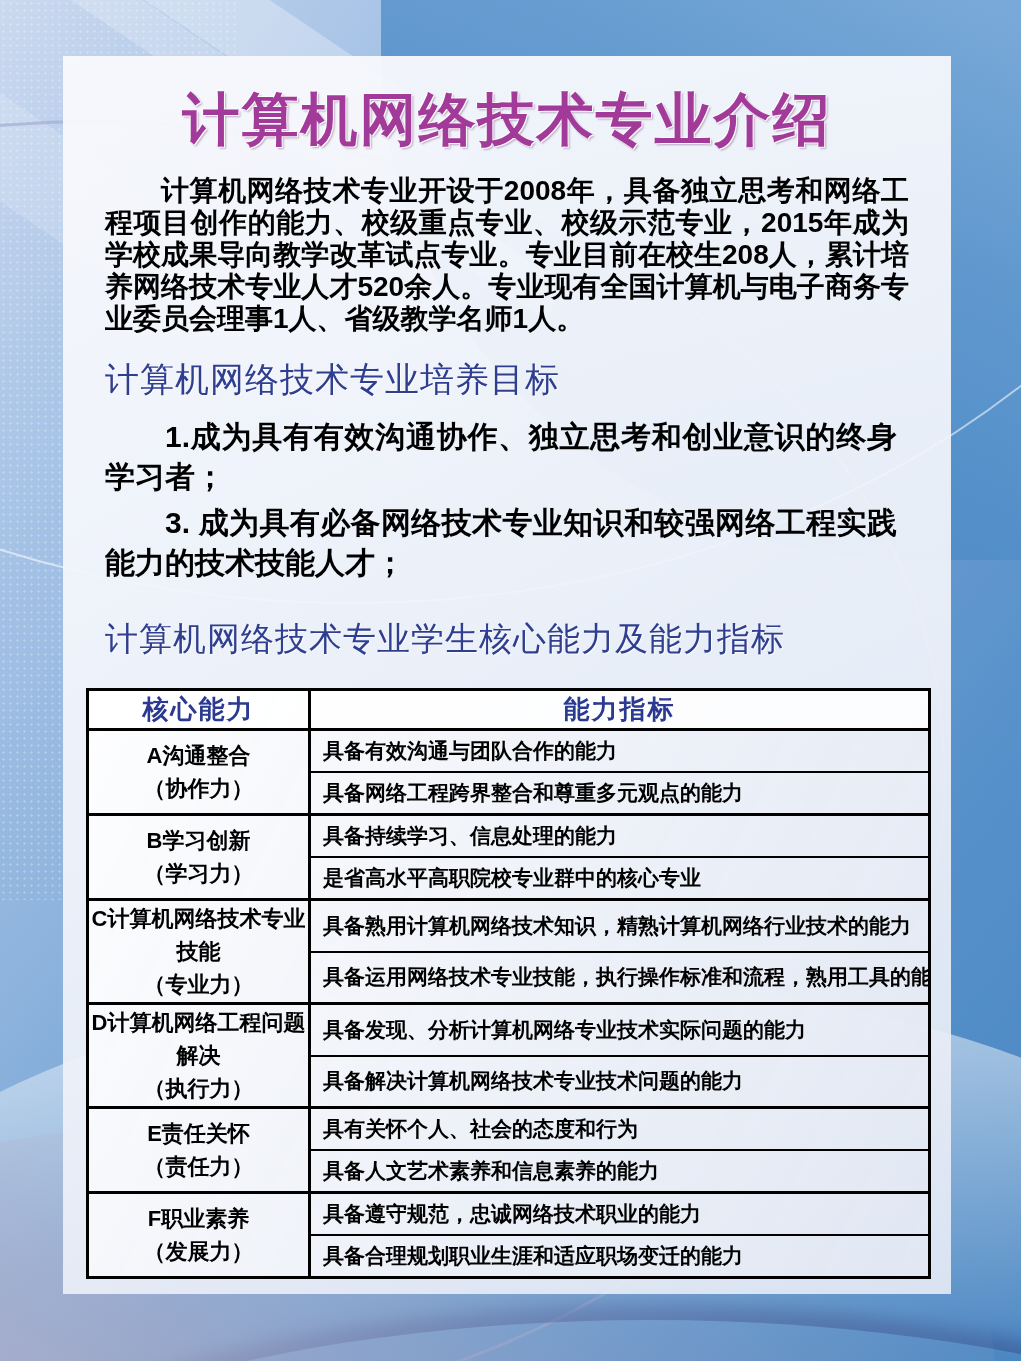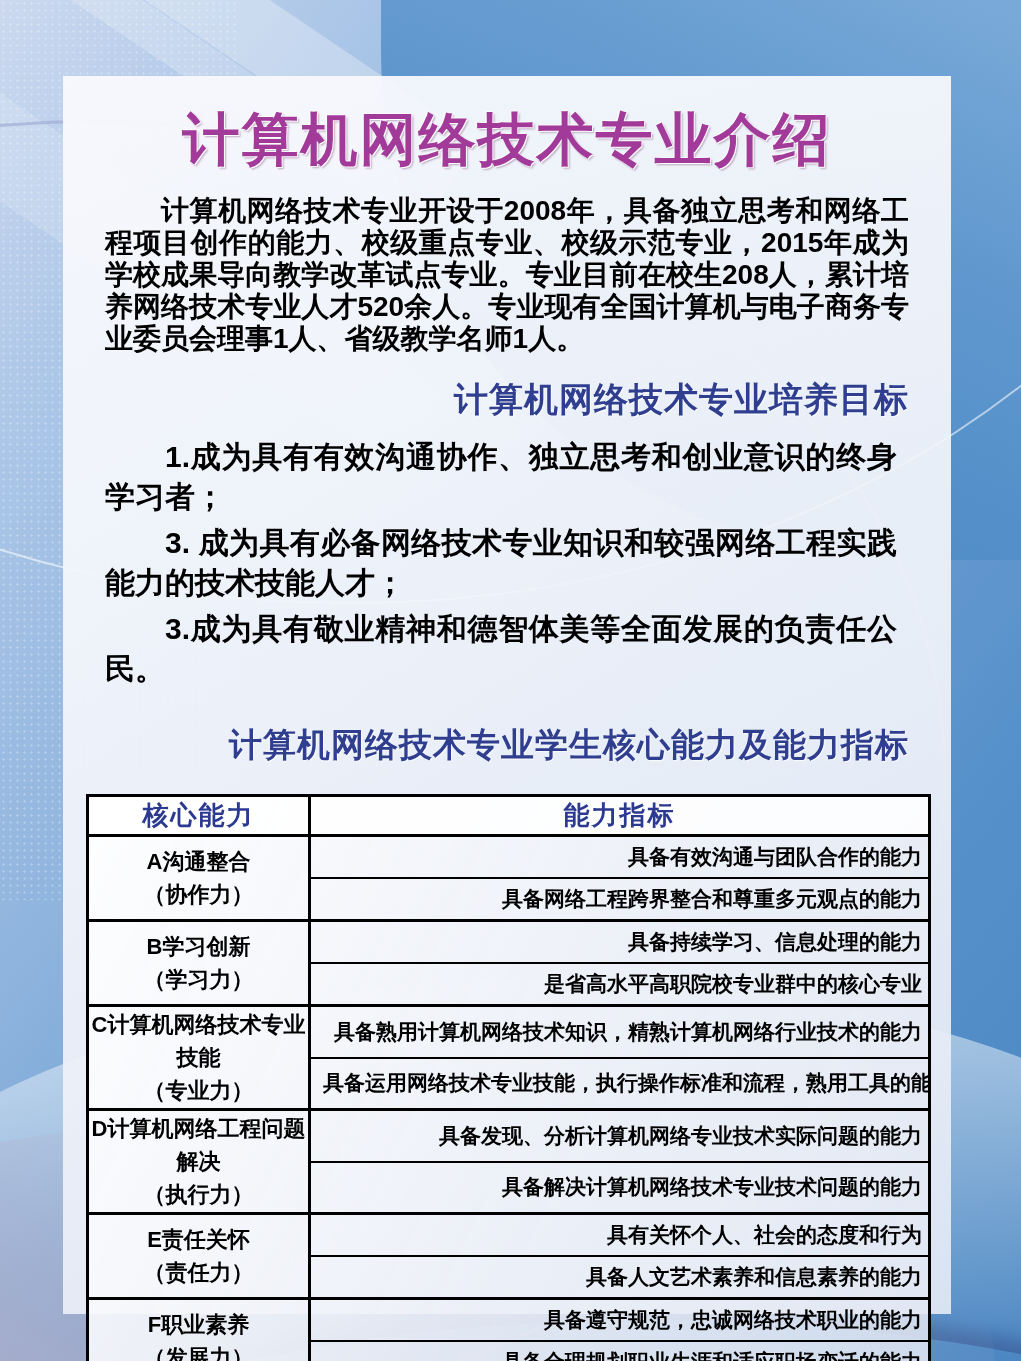--- a/index.html
+++ b/index.html
@@ -47,39 +47,39 @@
     position:absolute;left:-150px;top:1320px;width:1600px;height:600px;border-radius:50%;
     box-shadow:0 -14px 18px rgba(54,80,140,.55);
   }
   .bg-bottom-lav{
     position:absolute;left:-300px;bottom:-430px;width:1300px;height:700px;
     background:linear-gradient(25deg,#c3bed4 0%,#b3aec8 40%,rgba(170,170,200,.0) 75%);
     transform:rotate(-9deg);
   }
   
   .panel{
-    position:absolute;left:63px;top:76px;width:888px;height:1238px;
+    position:absolute;left:63px;top:56px;width:888px;height:1238px;
     background:linear-gradient(160deg,rgba(248,249,253,.96) 0%,rgba(240,243,250,.93) 60%,rgba(230,235,246,.90) 100%);
     box-sizing:border-box;padding:0 42px;
   }
   .poster-title{
     margin:26px 0 0 0;text-align:center;
     font-size:57px;font-weight:bold;letter-spacing:2px;
     color:#a23a99;
     text-shadow:1px 1px 0 #fff,-1px -1px 0 rgba(255,255,255,.7),2px 2px 2px rgba(90,30,90,.35);
     white-space:nowrap;
   }
   .intro{
     margin:16px 0 0 0;
     font-size:28px;font-weight:bold;color:#000;
     line-height:32px;text-align:justify;text-indent:2em;
   }
   .sec-heading{
-    margin:22px 0 0 0;text-align:right;
-    font-size:34px;font-weight:bold;color:#2f3e8f;letter-spacing:1px;
+    margin:22px 0 0 0;text-align:left;
+    font-size:34px;font-weight:normal;color:#2f3e8f;letter-spacing:1px;
     text-shadow:1px 1px 1px rgba(255,255,255,.8);
     white-space:nowrap;
   }
   .goals{margin:14px 0 0 0;}
   .goal-item{
     font-size:30px;font-weight:bold;color:#000;
     line-height:40px;text-indent:2em;text-align:justify;
     margin:0 12px 6px 0;
   }
   .heading2{margin-top:34px;font-size:33px;}
@@ -101,21 +101,21 @@
     border:2px solid #000;height:40px;vertical-align:middle;
     font-weight:bold;color:#000;
   }
   table.ability tr.g-first td{border-top:3px solid #000;}
   table.ability td.ability-cell{
     border-left:3px solid #000;border-right:3px solid #000;
     text-align:center;font-size:22px;line-height:33px;
   }
   table.ability td.ind-cell{
     font-size:21px;padding:0 6px 0 12px;border-right:3px solid #000;
-    white-space:nowrap;overflow:hidden;text-align:right;
+    white-space:nowrap;overflow:hidden;
   }
 </style>
 </head>
 <body>
 
 <div class="bg">
   <div class="bg-base"></div>
   <div class="bg-tr"></div>
   <div class="bg-streak1"></div>
   <div class="bg-streak2"></div>
@@ -132,21 +132,20 @@
 
   <h1 class="poster-title">计算机网络技术专业介绍</h1>
 
   <p class="intro">计算机网络技术专业开设于2008年，具备独立思考和网络工程项目创作的能力、校级重点专业、校级示范专业，2015年成为学校成果导向教学改革试点专业。专业目前在校生208人，累计培养网络技术专业人才520余人。专业现有全国计算机与电子商务专业委员会理事1人、省级教学名师1人。</p>
 
   <h2 class="sec-heading">计算机网络技术专业培养目标</h2>
 
   <div class="goals">
     <p class="goal-item">1.成为具有有效沟通协作、独立思考和创业意识的终身学习者；</p>
     <p class="goal-item">3. 成为具有必备网络技术专业知识和较强网络工程实践能力的技术技能人才；</p>
-    <p class="goal-item">3.成为具有敬业精神和德智体美等全面发展的负责任公民。</p>
   </div>
 
   <h2 class="sec-heading heading2">计算机网络技术专业学生核心能力及能力指标</h2>
 
   <div class="table-wrap">
     <table class="ability">
       <colgroup>
           <col class="c1">
           <col class="c2">
         </colgroup>

